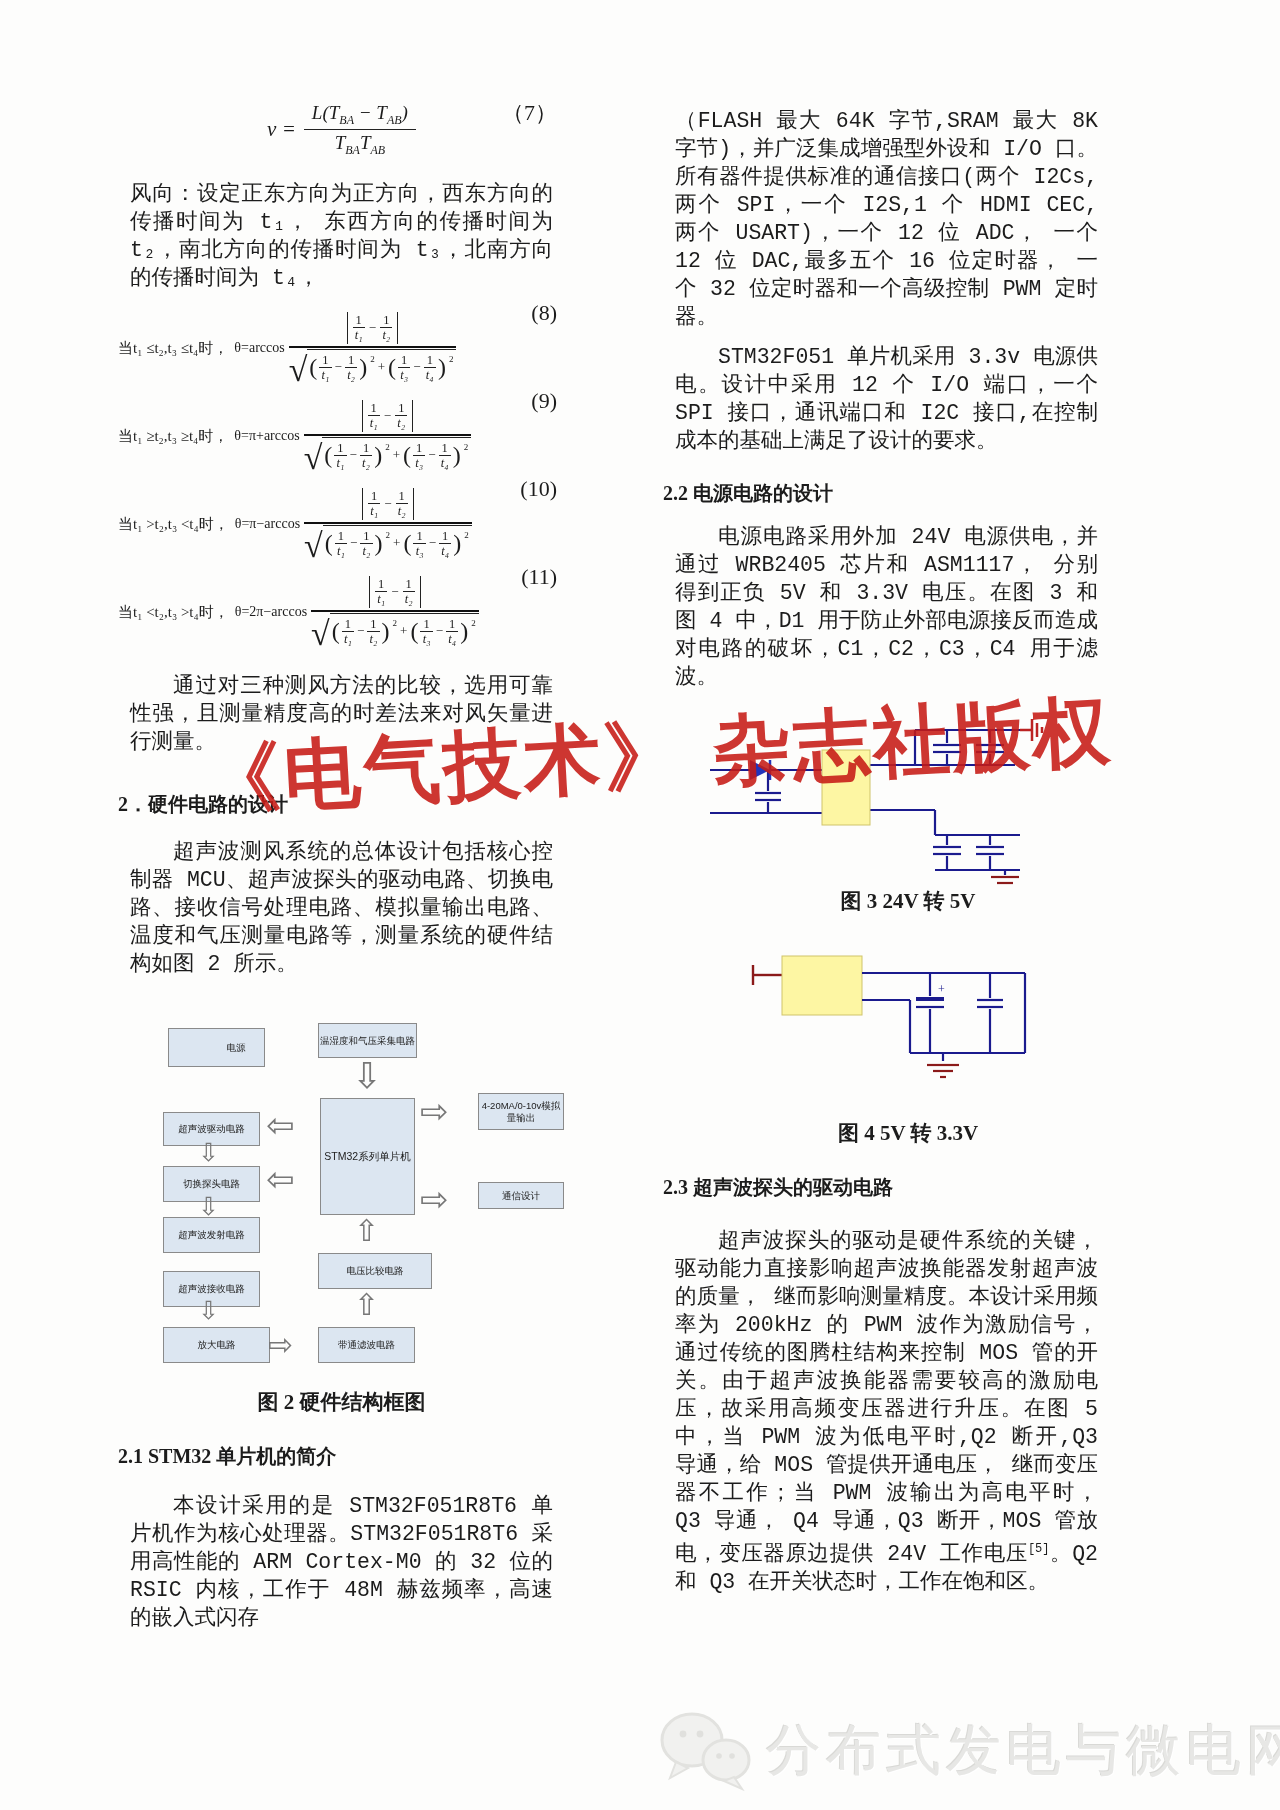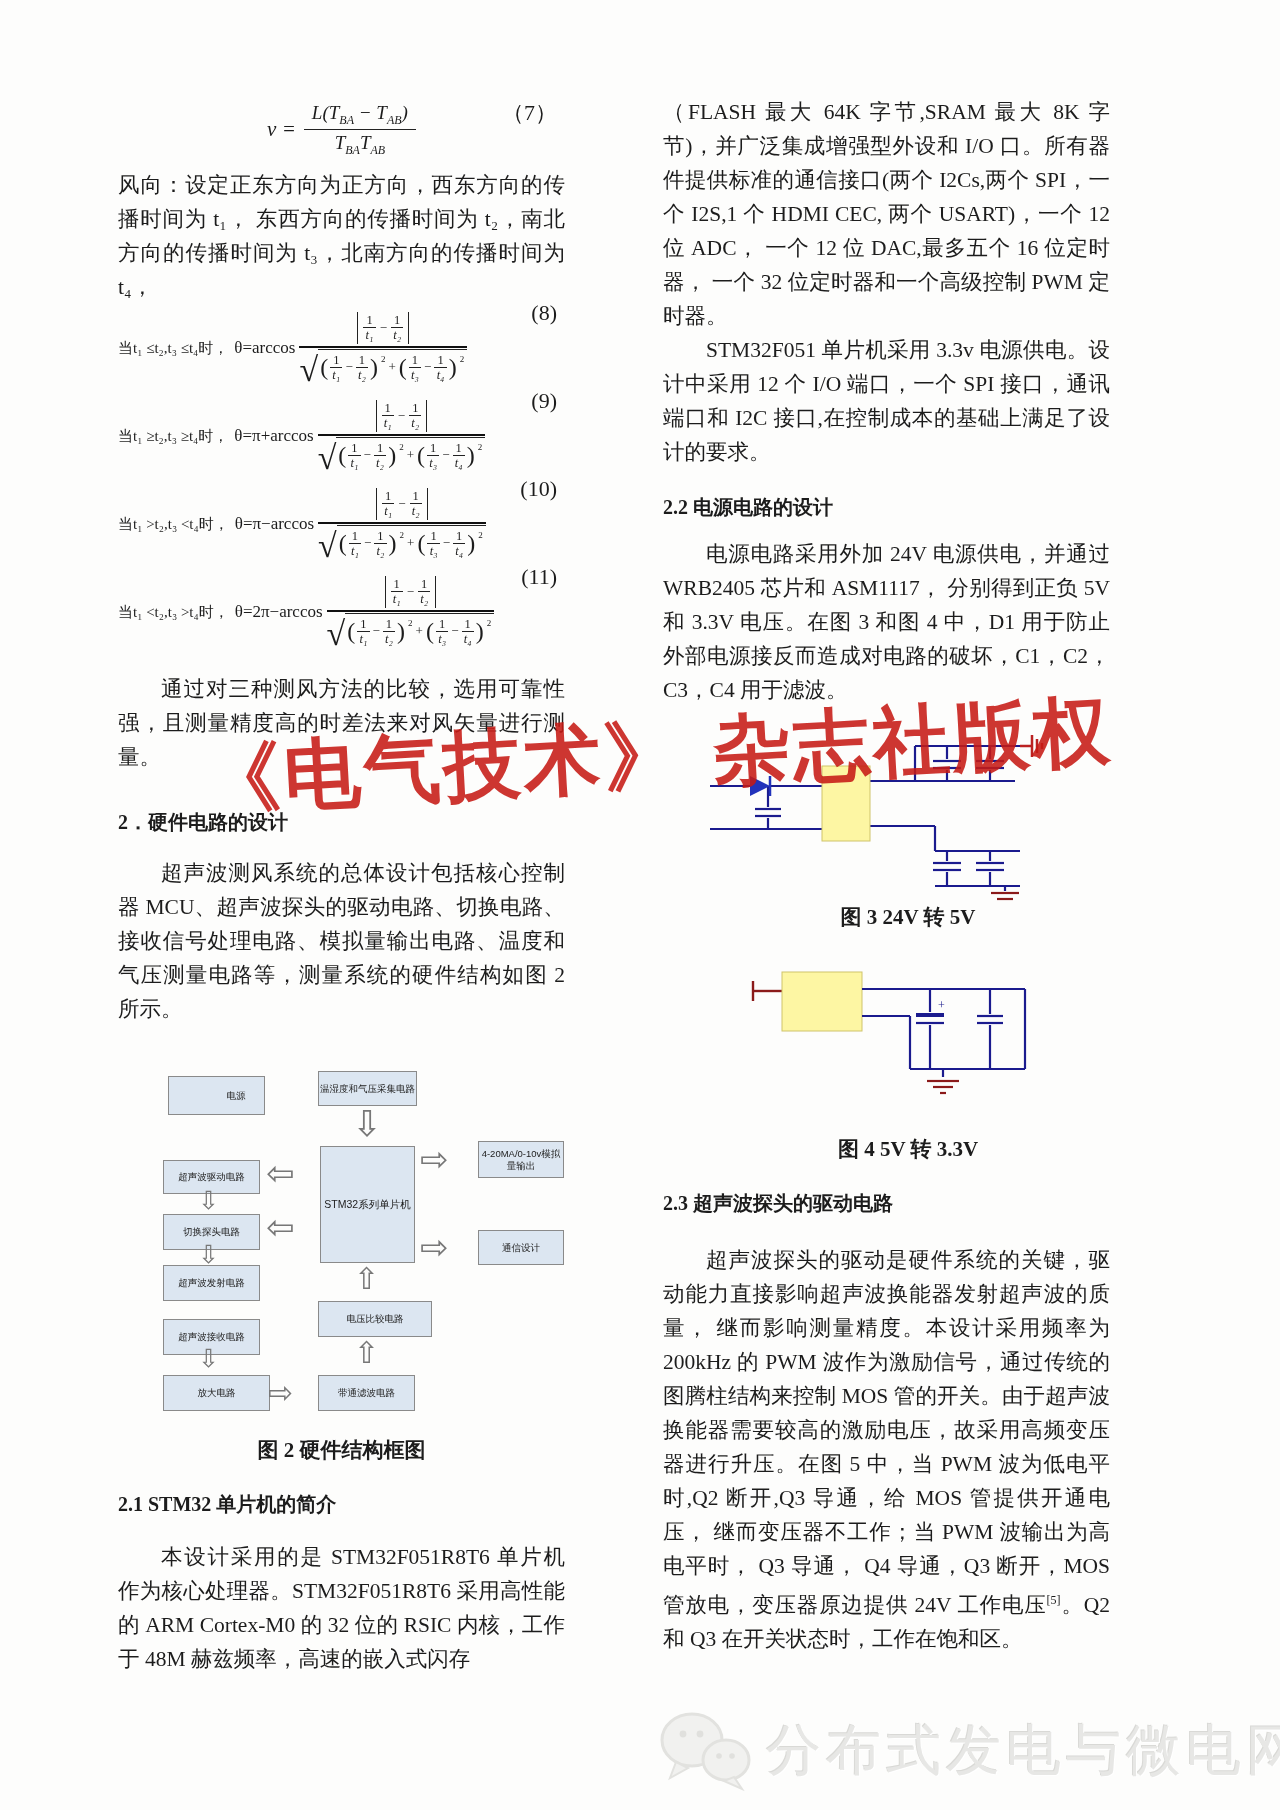--- a/index.html
+++ b/index.html
@@ -4,38 +4,38 @@
 <style>
   html,body{margin:0;padding:0;}
   body{
     width:1280px;height:1810px;position:relative;overflow:hidden;
     background:#fdfdfc;color:#1c1c1c;
     font-family:"Liberation Serif","DejaVu Serif",serif;
   }
   .col{position:absolute;width:447px;}
   #left-col{left:118px;top:90px;}
   #right-col{left:663px;top:95px;}
-  p.body{font-size:21.5px;line-height:34px;text-align:justify;margin:0;}
+  p.body{font-size:21.5px;line-height:28px;text-align:justify;margin:12px;font-family:Liberation Mono, monospace;}
   p.indent{text-indent:2em;}
   .heading{font-size:20px;font-weight:bold;margin:0;line-height:28px;}
   sup.ref{font-size:12px;}
 
   
   .eq7{position:relative;height:78px;display:flex;align-items:center;justify-content:center;font-size:21px;font-style:italic;}
   .eq7 .lhs{margin-right:8px;}
   .frac7{display:inline-flex;flex-direction:column;align-items:center;line-height:1.25;font-size:19px;}
   .frac7 .n{border-bottom:1.5px solid #222;padding:0 8px 1px 8px;}
   .frac7 .d{padding-top:1px;}
   .frac7 sub{font-size:12px;}
   .eq-label{position:absolute;right:8px;top:8px;font-size:22px;font-style:normal;}
 
   
   .eq{position:relative;height:88px;display:flex;align-items:center;font-size:15px;}
   .eq .cond{font-size:15px;white-space:nowrap;}
-  .eq .prefix{font-size:17px;margin-left:6px;white-space:nowrap;}
+  .eq .prefix{font-size:14px;margin-left:6px;white-space:nowrap;}
   .eq .eq-label{top:-4px;}
   .bigfrac{display:inline-flex;flex-direction:column;align-items:center;margin-left:4px;}
   .bf-top{display:flex;justify-content:center;padding:1px 4px 2px 4px;}
   .bf-bot{display:flex;align-items:flex-start;border-top:2px solid #111;padding-top:1px;}
   .abs{display:inline-flex;align-items:center;border-left:1.2px solid #222;border-right:1.2px solid #222;padding:1px 5px;gap:3px;}
   .sfrac{display:inline-flex;flex-direction:column;align-items:center;font-size:12.5px;line-height:1.15;}
   .sfrac .ft{border-bottom:1px solid #222;padding:0 3px;}
   .sfrac .fb{padding:0 1px;font-style:italic;}
   .op{font-size:13px;padding:0 1px;}
   .rad{font-size:34px;line-height:0.9;font-weight:bold;margin-top:6px;}
@@ -304,21 +304,21 @@
 
   <h3 class="heading z1" style="margin-top:34px;">2．硬件电路的设计</h3>
 
   <p class="body indent z1" style="margin-top:20px;">超声波测风系统的总体设计包括核心控制器 MCU、超声波探头的驱动电路、切换电路、接收信号处理电路、模拟量输出电路、温度和气压测量电路等，测量系统的硬件结构如图 2 所示。</p>
 
   <div id="fig2">
     <div class="fbox" style="left:50px;top:10px;width:97px;height:39px;padding-left:40px;">电源</div>
     <div class="fbox" style="left:200px;top:5px;width:99px;height:35px;">温湿度和气压采集电路</div>
     <div class="fbox" style="left:202px;top:80px;width:95px;height:117px;font-size:10.5px;">STM32系列单片机</div>
     <div class="fbox" style="left:360px;top:75px;width:86px;height:37px;">4-20MA/0-10v模拟量输出</div>
-    <div class="fbox" style="left:360px;top:164px;width:86px;height:35px;">通信设计</div>
+    <div class="fbox" style="left:360px;top:164px;width:86px;height:27px;">通信设计</div>
     <div class="fbox" style="left:45px;top:94px;width:97px;height:34px;">超声波驱动电路</div>
     <div class="fbox" style="left:45px;top:148px;width:97px;height:36px;">切换探头电路</div>
     <div class="fbox" style="left:45px;top:199px;width:97px;height:36px;">超声波发射电路</div>
     <div class="fbox" style="left:45px;top:253px;width:97px;height:36px;">超声波接收电路</div>
     <div class="fbox" style="left:45px;top:309px;width:107px;height:36px;">放大电路</div>
     <div class="fbox" style="left:200px;top:235px;width:114px;height:36px;">电压比较电路</div>
     <div class="fbox" style="left:200px;top:309px;width:97px;height:36px;">带通滤波电路</div>
 
     <span class="arrow" style="left:234px;top:40px;font-size:36px;">⇩</span>
     <span class="arrow" style="left:148px;top:90px;font-size:34px;">⇦</span>

